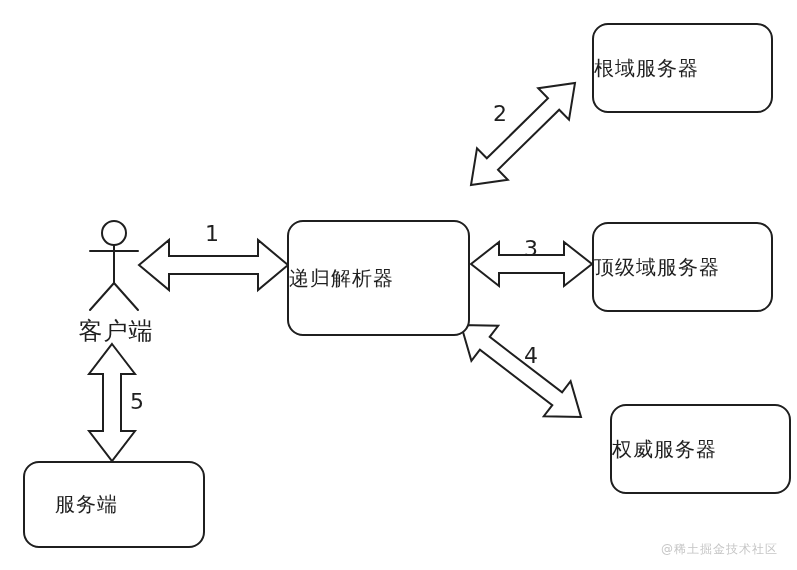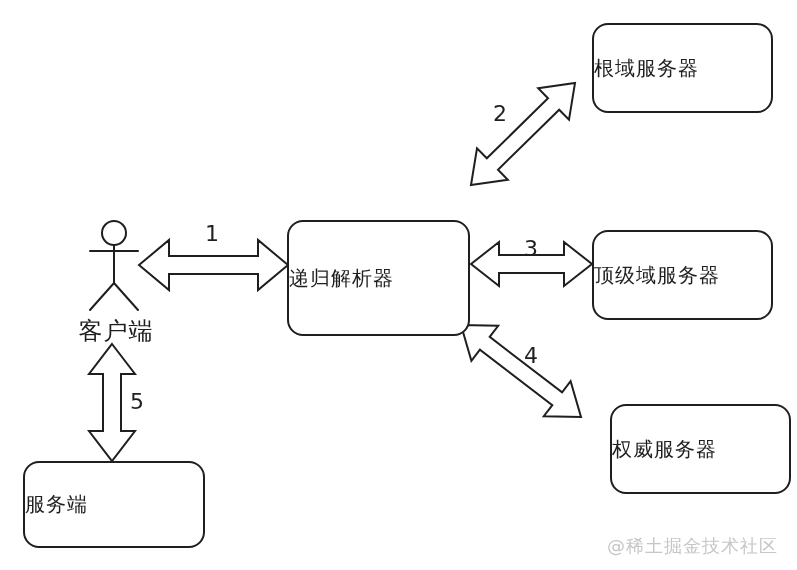--- a/index.html
+++ b/index.html
@@ -41,24 +41,24 @@
     border: 2px solid #1f1f1f;
     border-radius: 16px;
     background: #ffffff;
     display: flex;
     align-items: center;
     font-size: 20px;
     letter-spacing: 1px;
     white-space: nowrap;
   }
   .node-root    { left: 592px; top: 23px;  width: 181px; height: 90px; }
-  .node-tld     { left: 592px; top: 222px; width: 181px; height: 90px; margin-top: 8px; }
+  .node-tld     { left: 592px; top: 222px; width: 181px; height: 90px; }
   .node-auth    { left: 593px; top: 404px; width: 181px; height: 90px; margin-left: 17px; }
   .node-resolver{ left: 287px; top: 220px; width: 183px; height: 116px; }
-  .node-server  { left: 23px;  top: 461px; width: 182px; height: 87px; }
+  .node-server  { left: 23px;  top: 461px; width: 182px; height: 87px; padding-left: 30px; }
   .edge-label {
     position: absolute;
     transform: translate(-50%, -50%);
     font-size: 22px;
     line-height: 1;
   }
   .edge-label-1 { left: 212px; top: 234px; }
   .edge-label-2 { left: 500px; top: 114px; }
   .edge-label-3 { left: 531px; top: 249px; }
   .edge-label-4 { left: 531px; top: 356px; }
@@ -69,21 +69,21 @@
     top: 331px;
     transform: translate(-50%, -50%);
     font-size: 24px;
     letter-spacing: 1px;
     white-space: nowrap;
   }
   .watermark {
     position: absolute;
     right: 19px;
     bottom: 12px;
-    font-size: 18px;
+    font-size: 12px;
     letter-spacing: 1px;
     color: #c6c6c6;
     white-space: nowrap;
   }
 </style>
 </head>
 <body>
 
 <div class="canvas">
 

